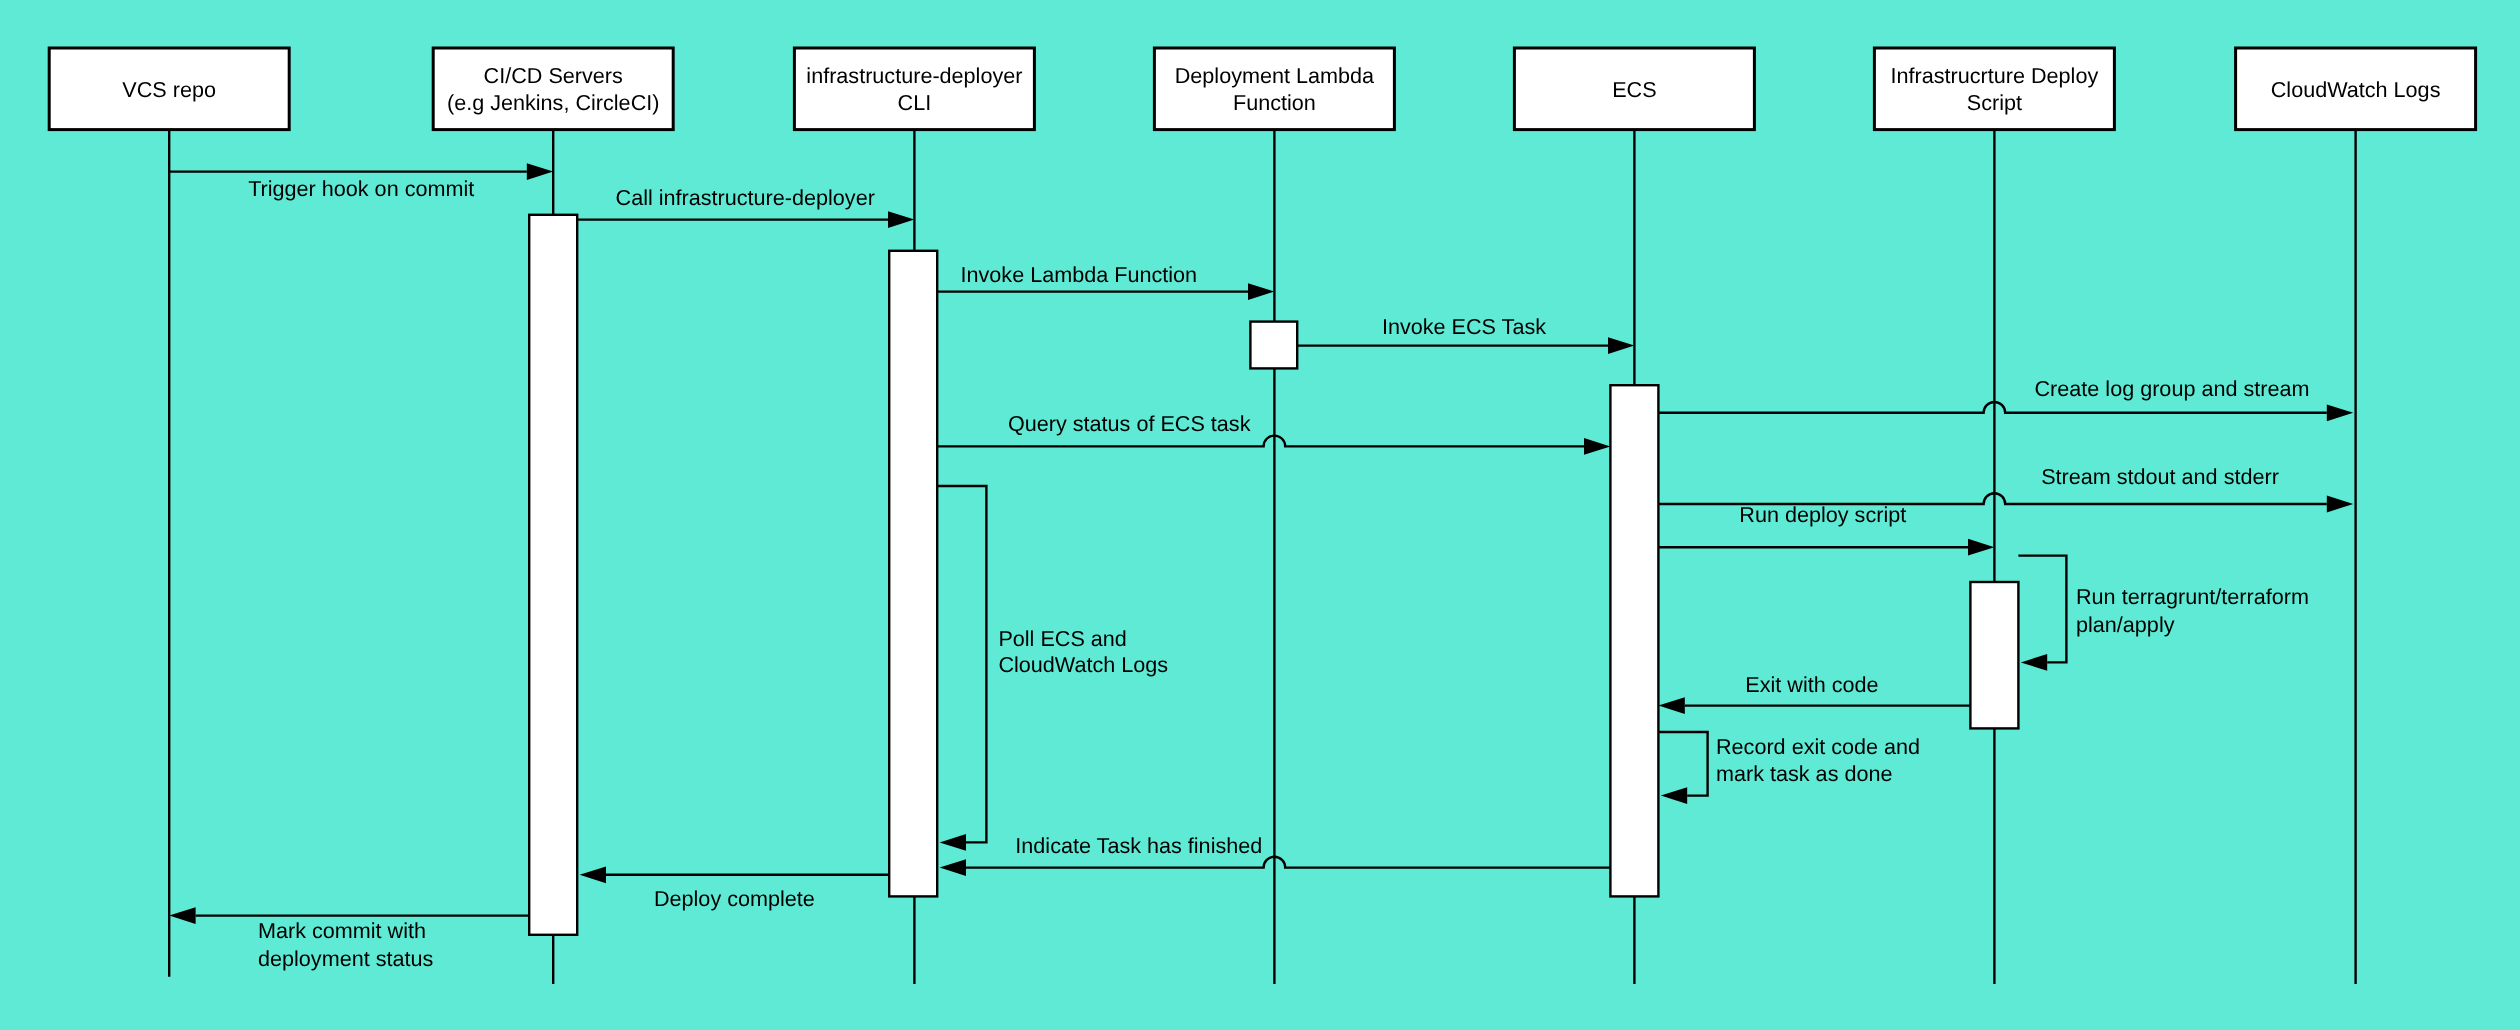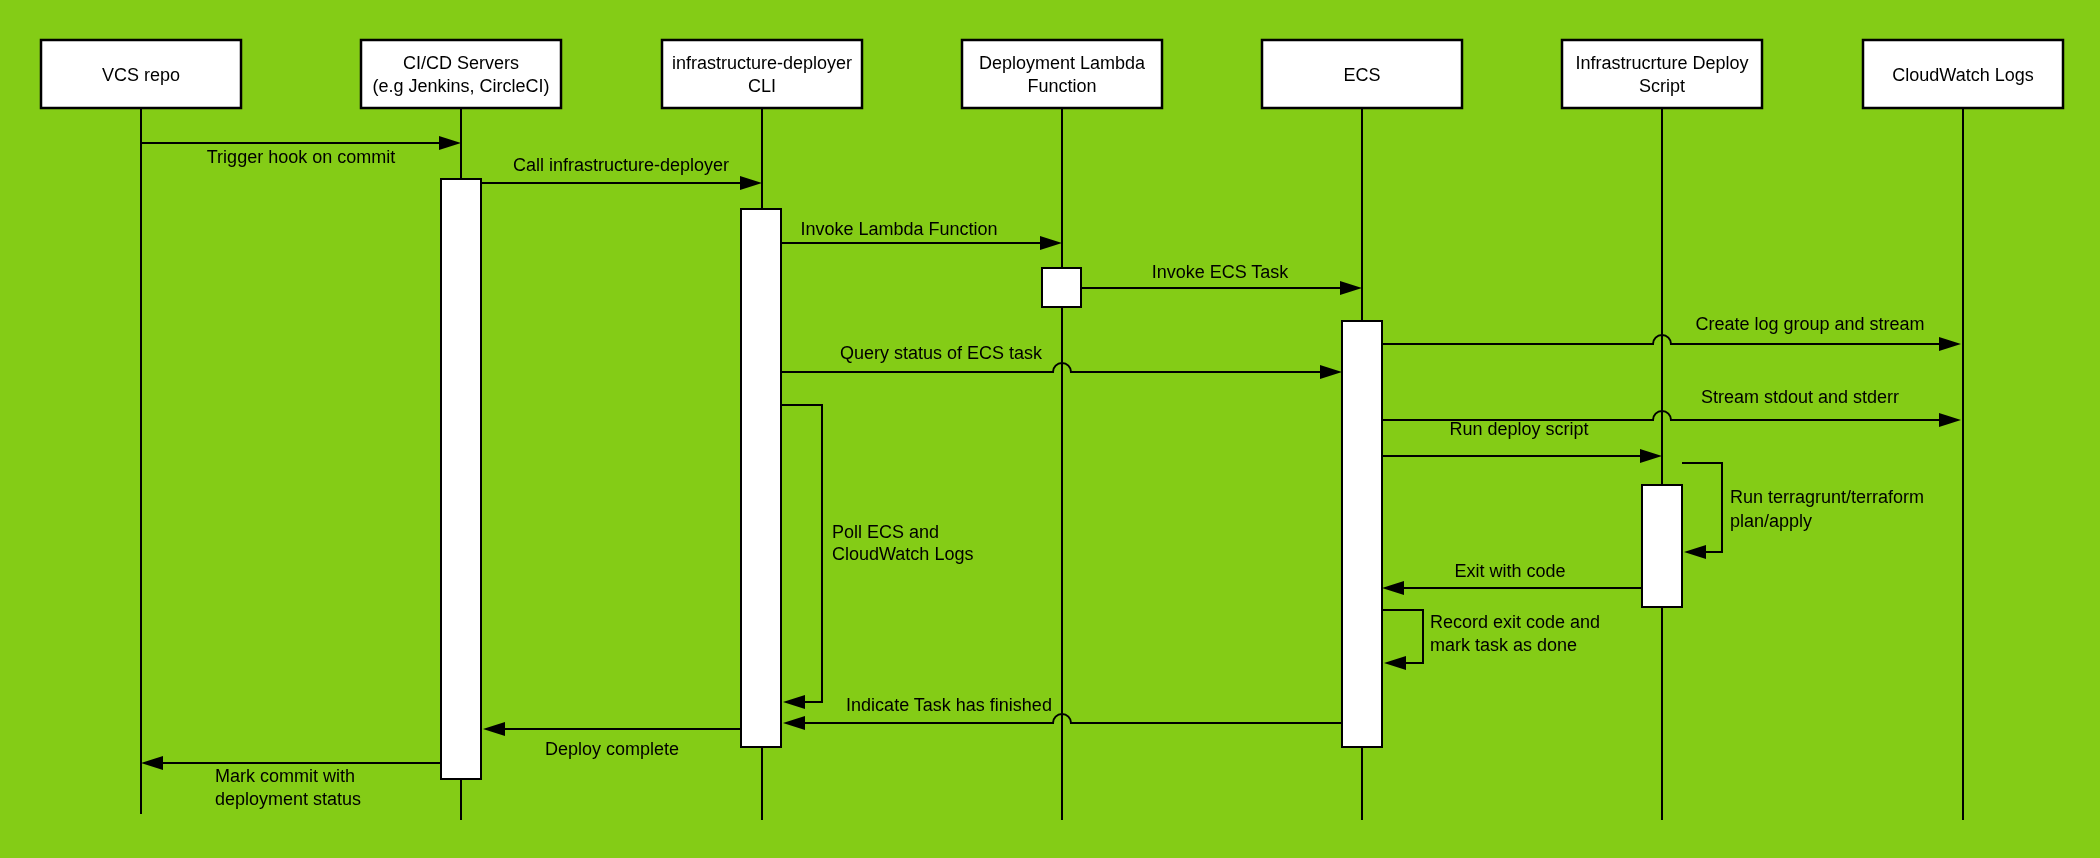--- a/index.html
+++ b/index.html
@@ -4,21 +4,21 @@
 <style>
   html, body {
     margin: 0;
     padding: 0;
     background: #ffffff;
   }
   .canvas {
     position: relative;
     width: 2100px;
     height: 858px;
-    background: #84cc16;
+    background: #5eead4;
     font-family: "Liberation Sans", "DejaVu Sans", sans-serif;
   }
   svg { display: block; }
   .shape {
     fill: #ffffff;
     stroke: #000000;
     stroke-width: 2.5;
   }
   .bar {
     fill: #ffffff;

